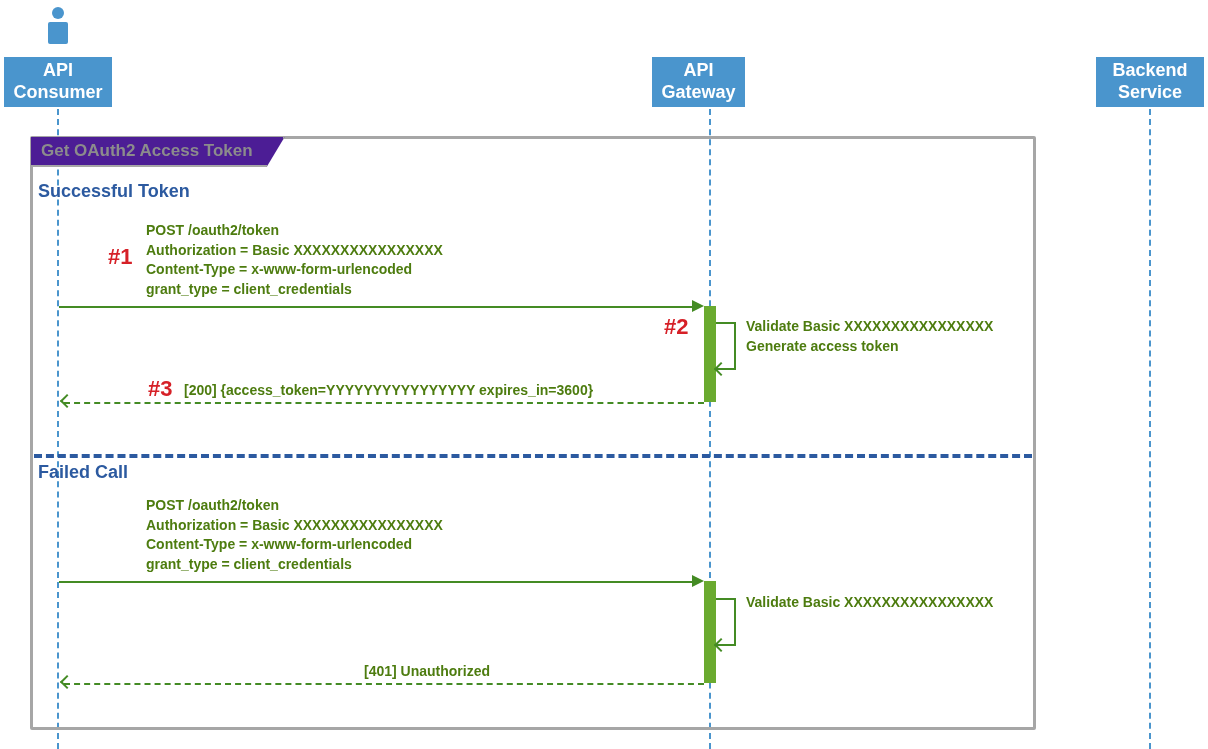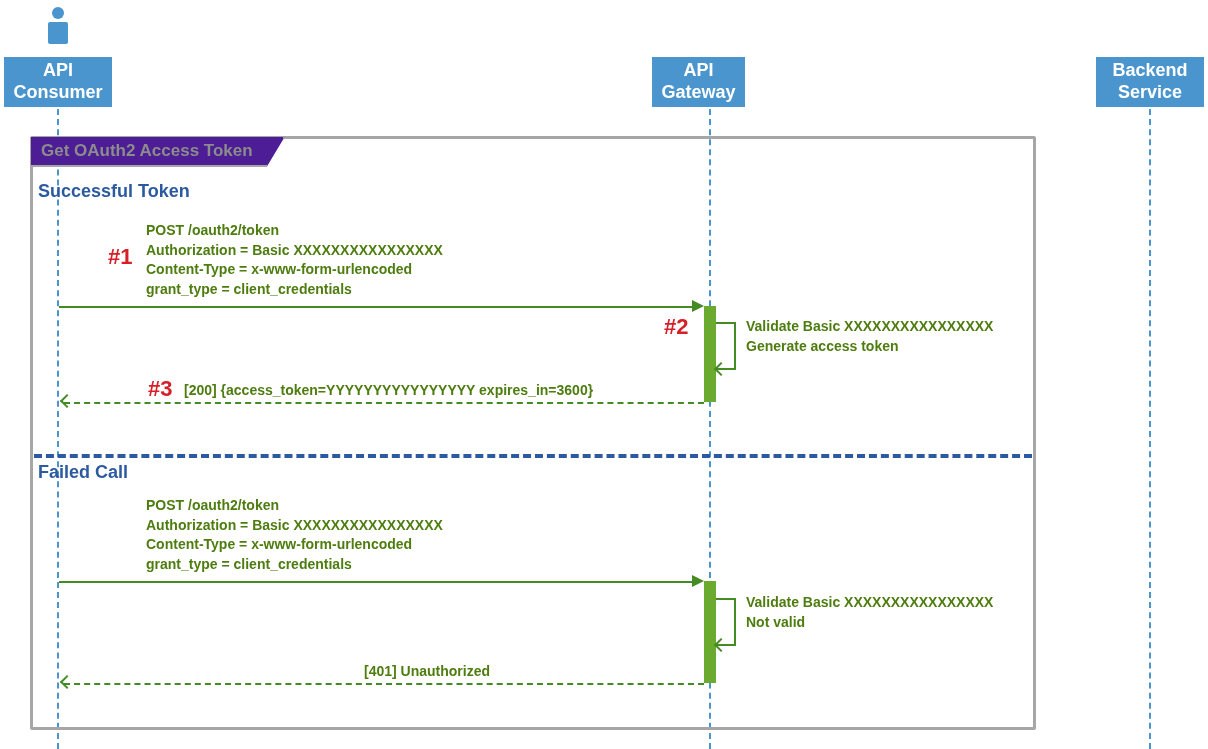--- a/index.html
+++ b/index.html
@@ -183,19 +183,18 @@
 <div class="arrow-solid" style="left:59px; top:581px; width:640px;"></div>
 <div class="arrowhead-right" style="left:692px; top:575px;"></div>
 
 <div class="activation" style="left:704px; top:581px; height:102px;"></div>
 
 <div class="self-loop" style="left:716px; top:598px; width:20px; height:48px;"></div>
 <div class="arrowhead-left-open" style="left:716px; top:640px;"></div>
 
 <div class="green-text" style="left:746px; top:593px;">
   <div>Validate Basic XXXXXXXXXXXXXXXX</div>
-  <div>Not valid</div>
 </div>
 
 <div class="green-text" style="left:336px; top:662px;padding-left:28px;">[401] Unauthorized</div>
 
 <div class="arrow-dashed" style="left:64px; top:683px; width:640px;"></div>
 <div class="arrowhead-left-open" style="left:62px; top:677px;"></div>
 
 </body></html>

